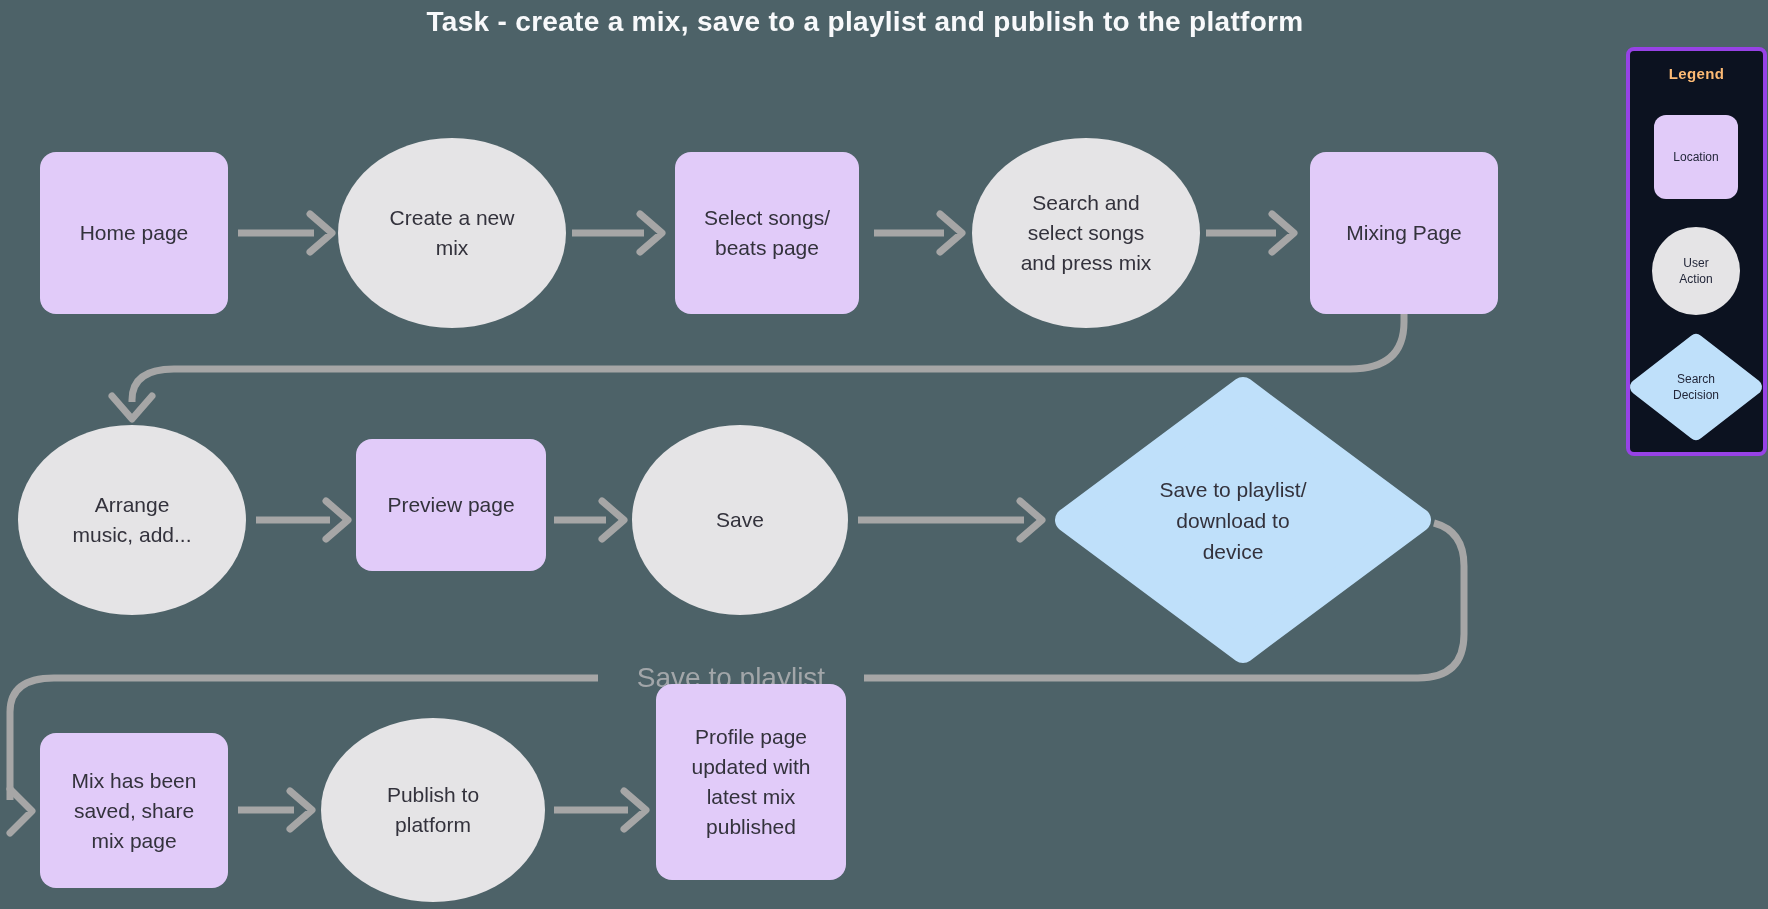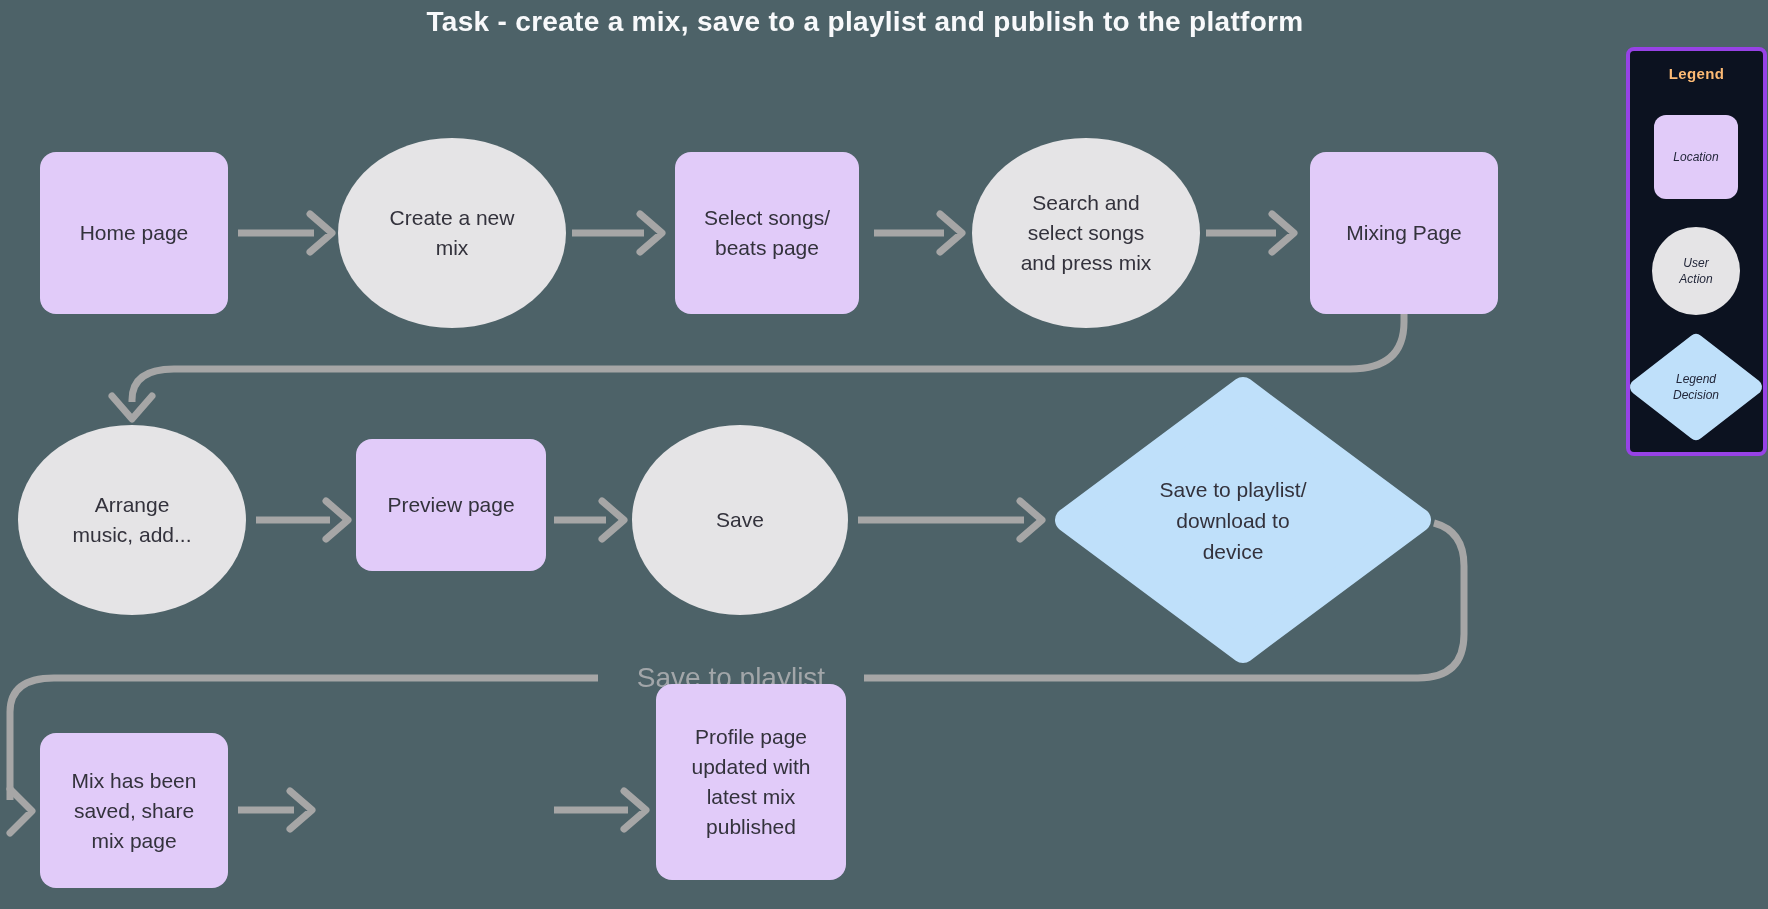--- a/index.html
+++ b/index.html
@@ -37,21 +37,21 @@
   }
   .legend{
     position:absolute;left:1626px;top:47px;width:133px;height:401px;
     background:#0c1220;border:4px solid #9742e6;border-radius:8px;
   }
   .legend-title{
     position:absolute;top:14px;left:0;right:0;text-align:center;
     color:#fdba74;font-size:15px;font-weight:bold;letter-spacing:.4px;
   }
   .legend-item{display:flex;align-items:center;justify-content:center;text-align:center;}
-  .legend-label{font-size:12px;color:#23273a;white-space:normal;line-height:16px;font-style:italic;}
+  .legend-label{font-size:12px;color:#23273a;white-space:normal;line-height:16px;}
   .legend-location{
     position:absolute;top:64px;left:24px;width:84px;height:84px;
     background:#e1cbf9;border-radius:12px;
   }
   .legend-circle{
     position:absolute;top:176px;left:22px;width:88px;height:88px;
     background:#e5e4e6;border-radius:50%;
   }
   .legend-circle .legend-label{width:50px;}
   .legend-diamond{position:absolute;top:280px;left:-4px;width:140px;height:112px;}
@@ -127,36 +127,40 @@
 device</div>
   </div>
 
   <div class="edge-label">Save to playlist</div>
 
   <div class="node rect" style="left:40px;top:733px;width:188px;height:155px;">
     <span class="label">Mix has been
 saved, share
 mix page</span>
   </div>
+  <div class="node ellipse" style="left:321px;top:718px;width:224px;height:184px;">
+    <span class="label">Publish to
+platform</span>
+  </div>
   <div class="node rect" style="left:656px;top:684px;width:190px;height:196px;">
     <span class="label">Profile page
 updated with
 latest mix
 published</span>
   </div>
 
   <div class="legend">
     <div class="legend-title">Legend</div>
     <div class="legend-item legend-location">
       <span class="legend-label">Location</span>
     </div>
     <div class="legend-item legend-circle">
       <span class="legend-label">User Action</span>
     </div>
     <div class="legend-item legend-diamond">
       <svg width="140" height="112" viewBox="0 0 140 112">
         <polygon points="70,11 128,56 70,101 12,56" fill="#bfe0fa" stroke="#bfe0fa" stroke-width="16" stroke-linejoin="round"></polygon>
       </svg>
-      <span class="legend-label">Legend Decision</span>
+      <span class="legend-label">Search Decision</span>
     </div>
   </div>
 
 </div>
 
 </body></html>

